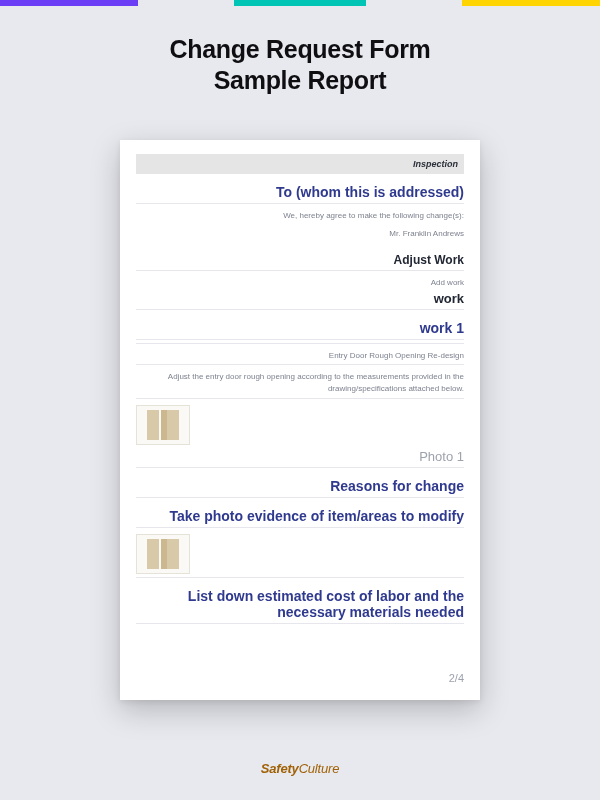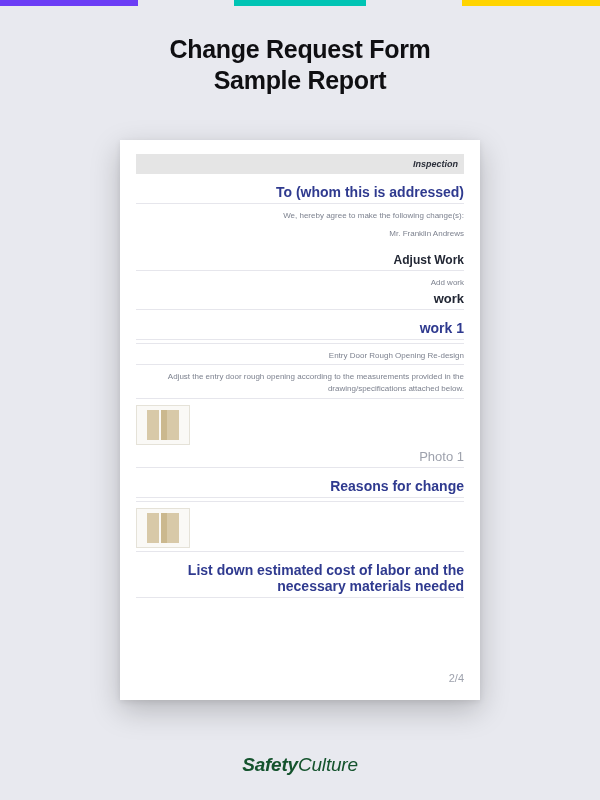--- a/index.html
+++ b/index.html
@@ -114,22 +114,22 @@
     color: #9ea2ad;
     font-size: 11px;
   }
 
   .brand {
     position: absolute;
     bottom: 24px;
     left: 0; right: 0;
     text-align: center;
     font-weight: 800;
-    font-size: 19px;
-    color: #14532d;
+    font-size: 13px;
+    color: #a16207;
     font-style: italic;
     letter-spacing: -0.2px;
   }
   .brand .light { font-weight: 500; font-style: italic; }
 </style>
 </head>
 <body>
 
 <div class="top-bar">
   <div class="bar-seg bar-purple"></div>
@@ -171,20 +171,21 @@
   <div class="rule"></div>
   <div class="img">
       <div class="mid"></div>
     </div>
   <div class="caption">Photo 1</div>
   <div class="rule"></div>
 
   <div class="label">Reasons for change</div>
   <div class="rule"></div>
 
+  <div class="label">Take photo evidence of item/areas to modify</div>
   <div class="rule"></div>
   <div class="img">
       <div class="mid"></div>
     </div>
   <div class="rule"></div>
 
   <div class="label">List down estimated cost of labor and the necessary materials needed</div>
   <div class="rule"></div>
 
   <div class="page-num">2/4</div>

